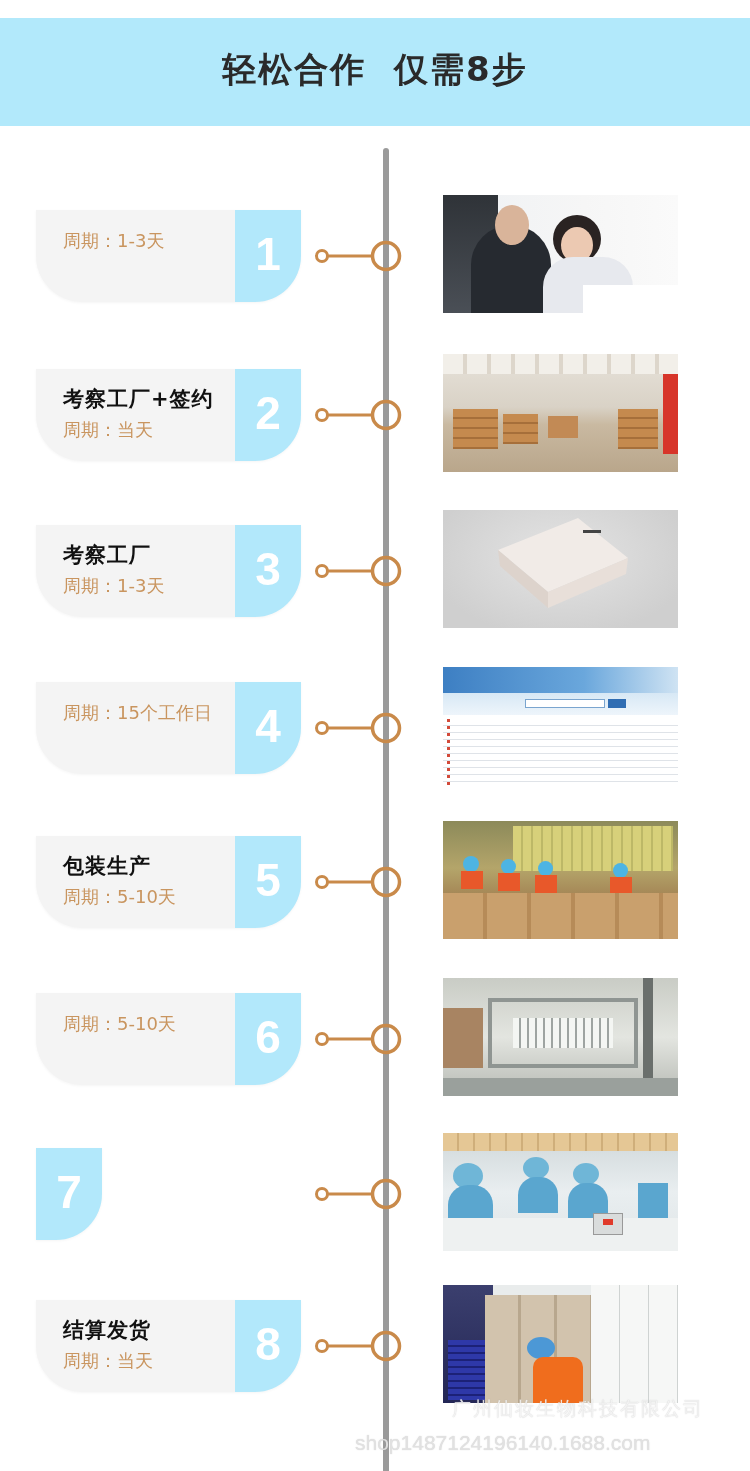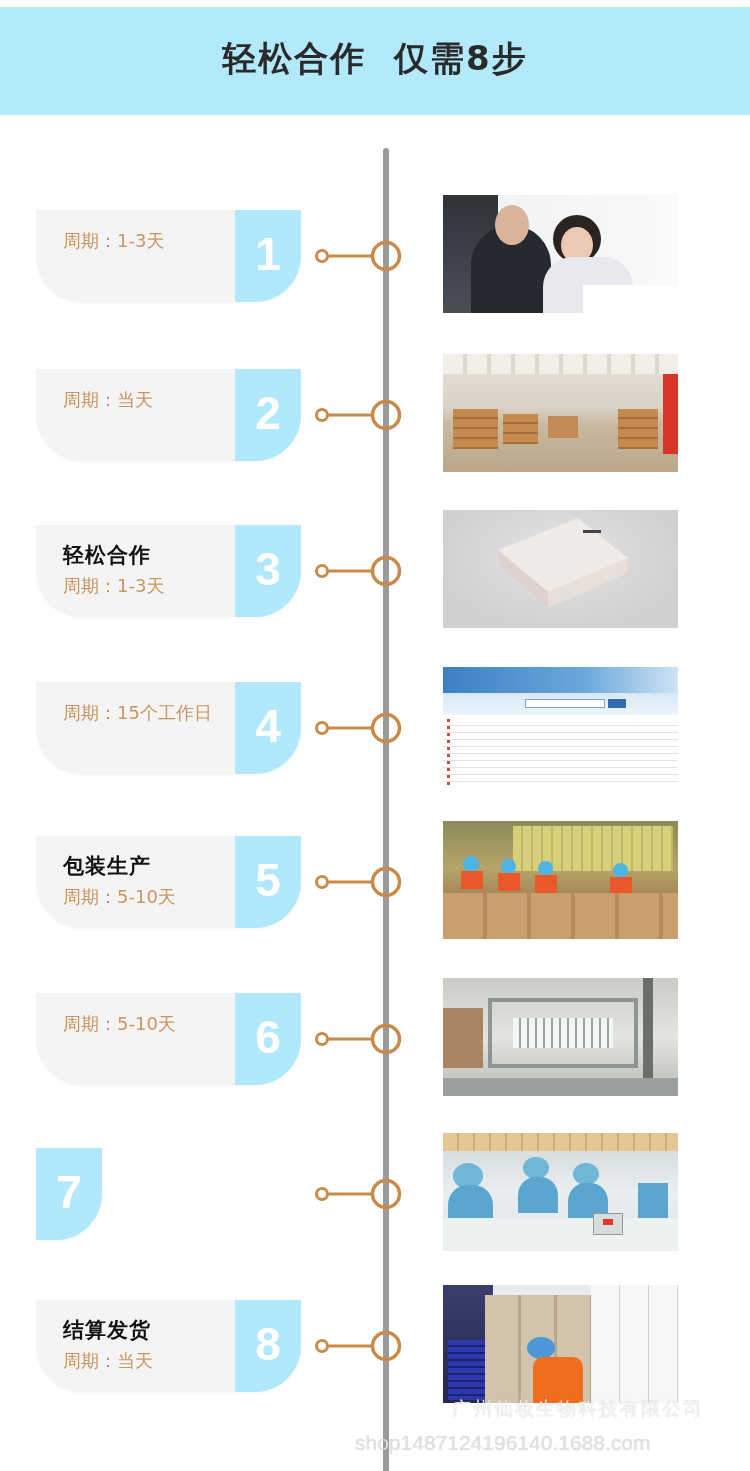--- a/index.html
+++ b/index.html
@@ -1,20 +1,20 @@
 <!DOCTYPE html>
 <html><head>
 <meta charset="utf-8">
 <style>
   * { box-sizing: border-box; margin: 0; padding: 0; }
   html, body { width: 750px; height: 1471px; background: #ffffff; overflow: hidden; }
   body { position: relative; font-family: "DejaVu Sans", "Liberation Sans", sans-serif; }
 
   .banner {
-    position: absolute; left: 0; top: 7px; width: 750px; height: 108px;
+    position: absolute; left: 0; top: 18px; width: 750px; height: 108px;
     background: #b2e9fb; display: flex; align-items: center; justify-content: center;
   }
   .banner-title {
     font-size: 34px; font-weight: bold; color: #2a2a2a; letter-spacing: 2px;
     white-space: pre; margin-top: -4px;
   }
 
   .timeline-line {
     position: absolute; left: 383px; top: 148px; width: 6px; height: 1323px;
     background: #9a9a9a; border-radius: 3px 3px 0 0;
@@ -100,20 +100,21 @@
     <div class="ph" style="left:110px;top:20px;width:48px;height:48px;border-radius:50%;background:#2a2322"></div>
     <div class="ph" style="left:118px;top:32px;width:32px;height:36px;border-radius:50%;background:#ecc9b2"></div>
     <div class="ph" style="left:100px;top:62px;width:90px;height:56px;border-radius:30px 30px 0 0;background:#e7e9ee"></div>
     <div class="ph" style="left:140px;top:90px;width:95px;height:28px;background:#ffffff"></div>
   </div>
 </div>
 
 <div class="step" style="top:369px">
   <div class="card">
     <div class="card-text">
+      <div class="step-title">考察工厂+签约</div>
       <div class="step-period">周期：当天</div>
     </div>
     <div class="num-block">
       <span class="step-num">2</span>
     </div>
   </div>
   <svg class="connector" viewBox="0 0 90 32">
     <circle cx="8" cy="16" r="5.5" fill="#fff" stroke="#c98a4a" stroke-width="3"></circle>
     <line x1="13.5" y1="16" x2="57" y2="16" stroke="#c98a4a" stroke-width="3"></line>
     <circle cx="72" cy="16" r="13.5" fill="none" stroke="#c98a4a" stroke-width="3.5"></circle>
@@ -125,21 +126,21 @@
     <div class="ph" style="left:60px;top:60px;width:35px;height:30px;background:repeating-linear-gradient(180deg,#c58a4e 0 8px,#a66f3a 8px 10px)"></div>
     <div class="ph" style="left:105px;top:62px;width:30px;height:22px;background:#c28a55"></div>
     <div class="ph" style="left:175px;top:55px;width:40px;height:40px;background:repeating-linear-gradient(180deg,#c58a4e 0 8px,#a66f3a 8px 10px)"></div>
     <div class="ph" style="left:220px;top:20px;width:15px;height:80px;background:#d7352a"></div>
   </div>
 </div>
 
 <div class="step" style="top:525px">
   <div class="card">
     <div class="card-text">
-      <div class="step-title">轻松合作</div>
+      <div class="step-title">考察工厂</div>
       <div class="step-period">周期：1-3天</div>
     </div>
     <div class="num-block">
       <span class="step-num">3</span>
     </div>
   </div>
   <svg class="connector" viewBox="0 0 90 32">
     <circle cx="8" cy="16" r="5.5" fill="#fff" stroke="#c98a4a" stroke-width="3"></circle>
     <line x1="13.5" y1="16" x2="57" y2="16" stroke="#c98a4a" stroke-width="3"></line>
     <circle cx="72" cy="16" r="13.5" fill="none" stroke="#c98a4a" stroke-width="3.5"></circle>

